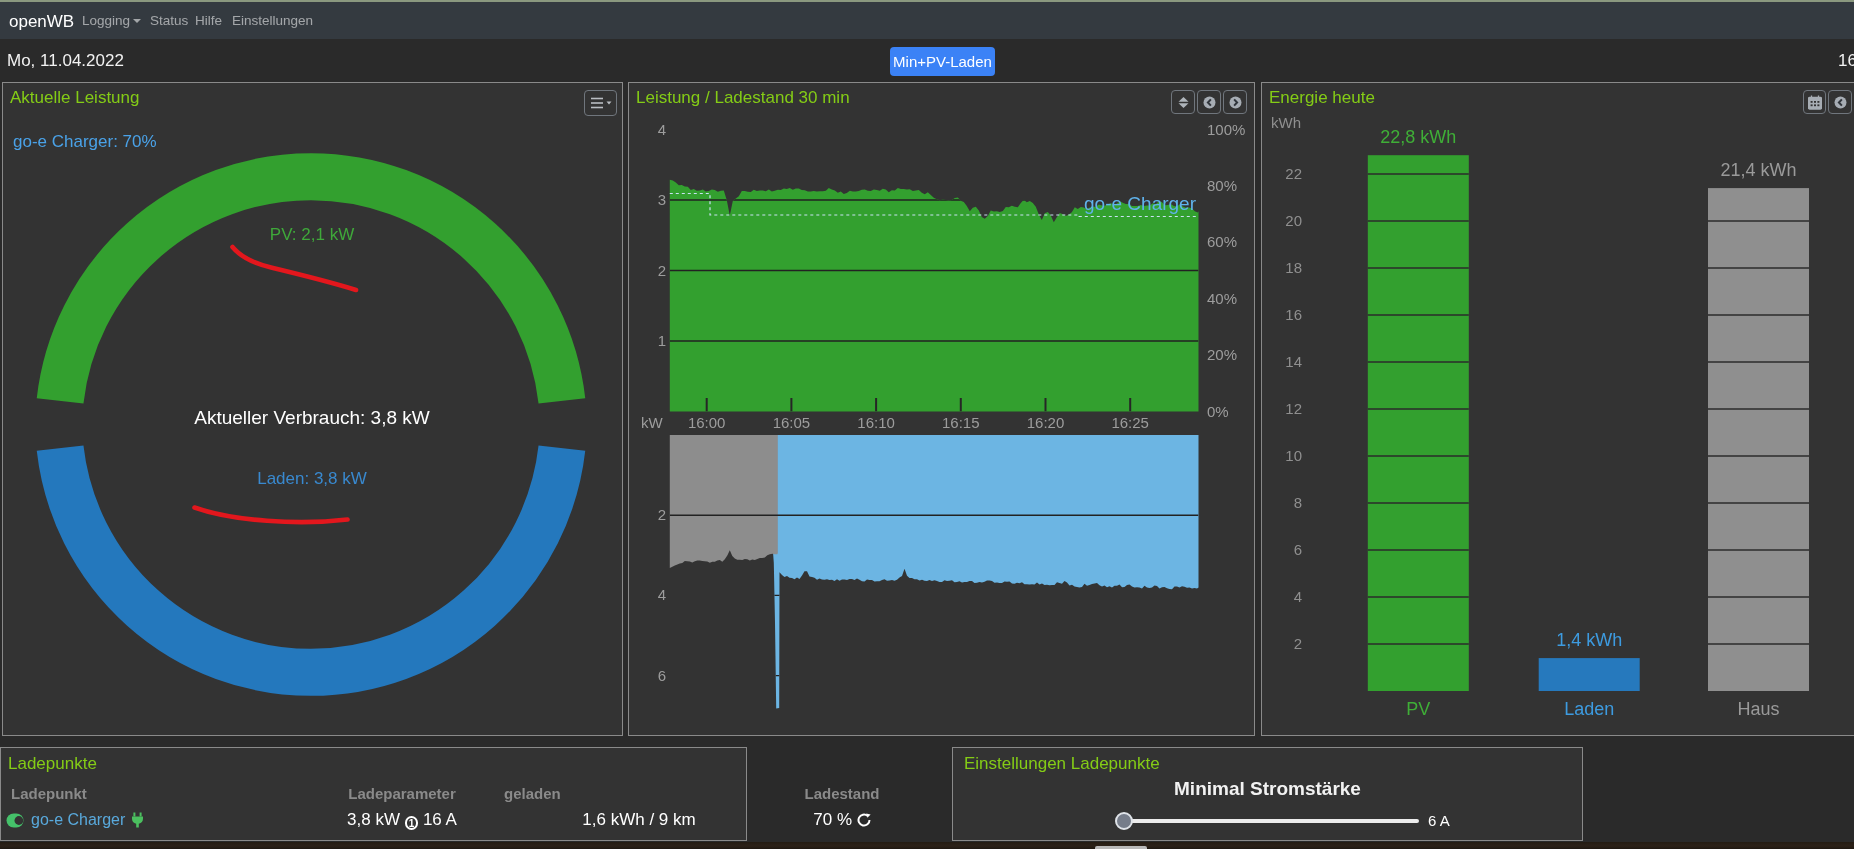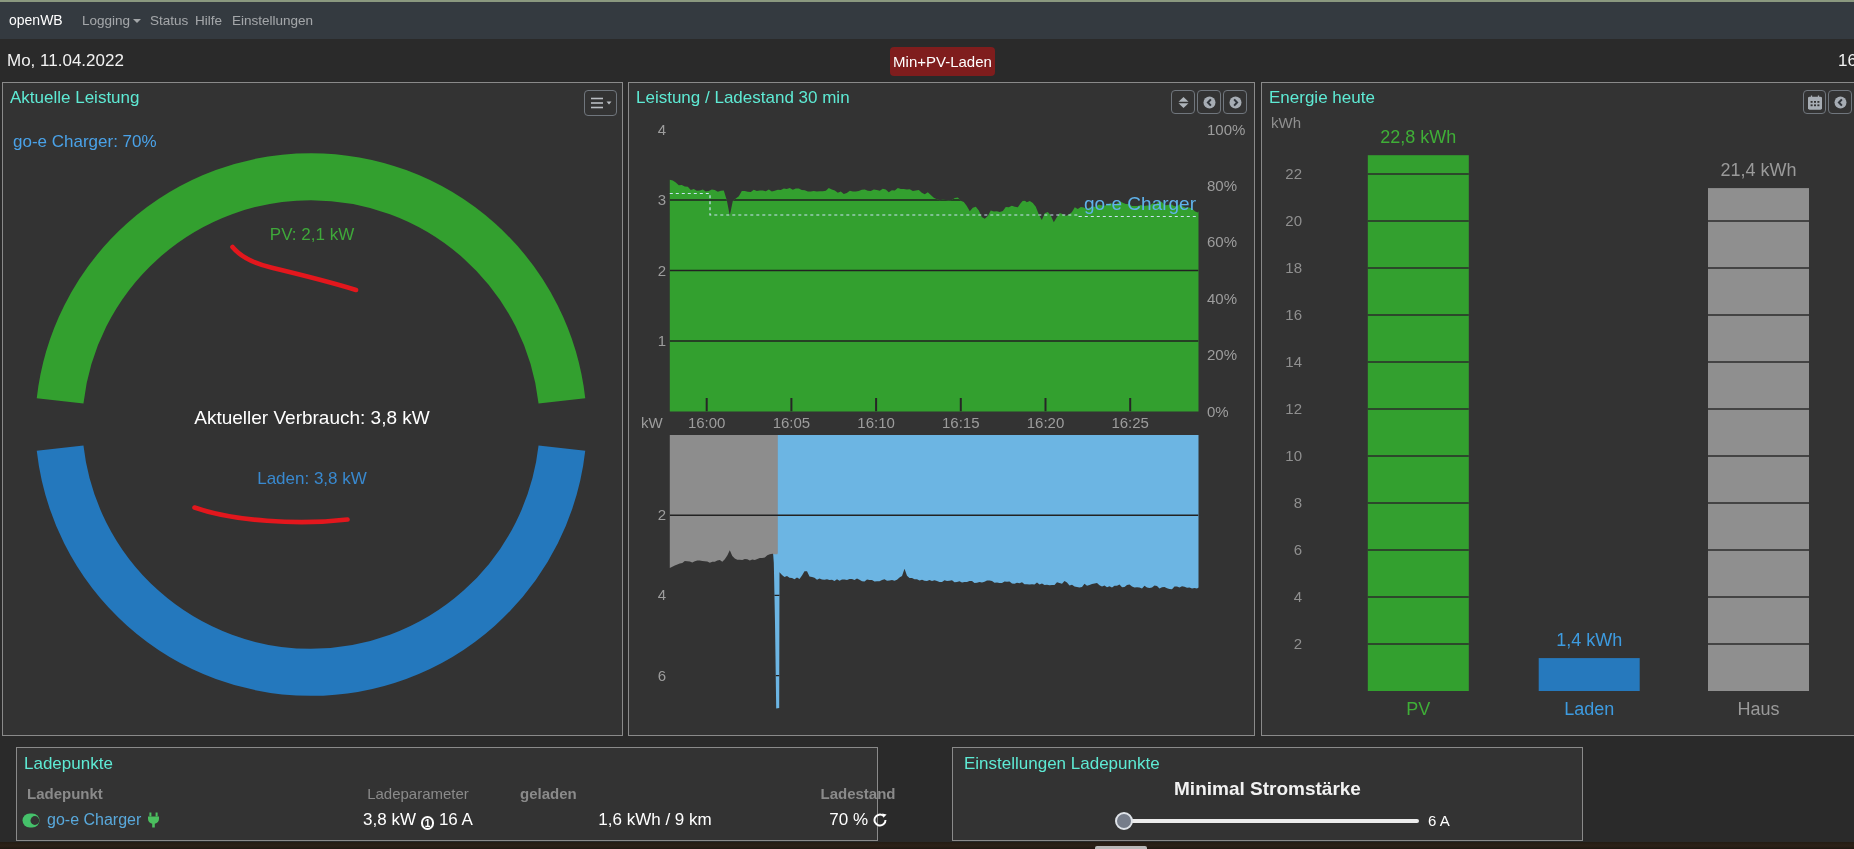--- a/index.html
+++ b/index.html
@@ -1,33 +1,33 @@
 <!DOCTYPE html>
 <html><head><meta charset="utf-8">
 <style>
 *{margin:0;padding:0;box-sizing:border-box}
 html,body{width:1854px;height:849px;overflow:hidden;background:#2a2a2a;font-family:"Liberation Sans",sans-serif;position:relative}
 .abs{position:absolute}
 .panel{position:absolute;background:#333333;border:1px solid #8a8a8a}
-.ptitle{position:absolute;left:7px;top:5px;font-size:17px;color:#5eead4}
+.ptitle{position:absolute;left:7px;top:5px;font-size:17px;color:#84cc16}
 .hbtn{position:absolute;border:1px solid #70767d;border-radius:4px;background:transparent;display:flex;align-items:center;justify-content:center}
 svg{display:block}
 text{font-family:"Liberation Sans",sans-serif}
 </style></head>
 <body>
 <div class="abs" style="left:0;top:0;width:1854px;height:2px;background:#8a987f"></div>
 <div class="abs" style="left:0;top:2px;width:1854px;height:37px;background:#343a40"></div>
-<div class="abs" style="left:9px;top:12px;font-size:14px;color:#fff">openWB</div>
+<div class="abs" style="left:9px;top:12px;font-size:17px;color:#fff">openWB</div>
 <div class="abs" style="left:82px;top:13px;font-size:13.5px;color:rgba(255,255,255,0.55)">Logging</div>
 <div class="abs" style="left:133px;top:19px;width:0;height:0;border-left:4px solid transparent;border-right:4px solid transparent;border-top:4px solid rgba(255,255,255,0.55)"></div>
 <div class="abs" style="left:150px;top:13px;font-size:13.5px;color:rgba(255,255,255,0.55)">Status</div>
 <div class="abs" style="left:195px;top:13px;font-size:13.5px;color:rgba(255,255,255,0.55)">Hilfe</div>
 <div class="abs" style="left:232px;top:13px;font-size:13.5px;color:rgba(255,255,255,0.55)">Einstellungen</div>
 <div class="abs" style="left:7px;top:51px;font-size:17px;color:#f2f2f2">Mo, 11.04.2022</div>
-<div class="abs" style="left:890px;top:47px;width:105px;height:29px;background:#7f1d1d;border-radius:4px;color:#fff;font-size:15px;display:flex;align-items:center;justify-content:center">Min+PV-Laden</div>
+<div class="abs" style="left:890px;top:47px;width:105px;height:29px;background:#3b82f6;border-radius:4px;color:#fff;font-size:15px;display:flex;align-items:center;justify-content:center">Min+PV-Laden</div>
 <div class="abs" style="left:1838px;top:51px;font-size:17px;color:#f2f2f2;white-space:nowrap">16:25</div>
 <div class="panel" style="left:2px;top:82px;width:621px;height:654px">
 <div class="ptitle">Aktuelle Leistung</div>
 <div class="hbtn" style="left:581px;top:7px;width:33px;height:26px">
 <svg width="22" height="14" viewBox="0 0 22 14">
         <g stroke="#b9bdc2" stroke-width="1.6">
           <line x1="1" y1="2.5" x2="13" y2="2.5"></line>
           <line x1="1" y1="7" x2="13" y2="7"></line>
           <line x1="1" y1="11.5" x2="13" y2="11.5"></line>
         </g>
@@ -177,24 +177,24 @@
       <line x1="446.0" y1="373.0" x2="547.0" y2="373.0" stroke="#2b2b2b" stroke-width="1.4"></line>
       <line x1="446.0" y1="326.0" x2="547.0" y2="326.0" stroke="#2b2b2b" stroke-width="1.4"></line>
       <line x1="446.0" y1="279.0" x2="547.0" y2="279.0" stroke="#2b2b2b" stroke-width="1.4"></line>
       <line x1="446.0" y1="232.0" x2="547.0" y2="232.0" stroke="#2b2b2b" stroke-width="1.4"></line>
       <line x1="446.0" y1="185.0" x2="547.0" y2="185.0" stroke="#2b2b2b" stroke-width="1.4"></line>
       <line x1="446.0" y1="138.0" x2="547.0" y2="138.0" stroke="#2b2b2b" stroke-width="1.4"></line>
       <text x="496.5" y="93.1" text-anchor="middle" font-size="18" fill="#9a9a9a">21,4 kWh</text>
       <text x="496.5" y="632.0" text-anchor="middle" font-size="18" fill="#9a9a9a">Haus</text>
 </svg>
 </div>
-<div class="panel" style="left:16px;top:747px;width:862px;height:94px">
+<div class="panel" style="left:0;top:747px;width:747px;height:94px">
 <div class="ptitle" style="top:6px">Ladepunkte</div>
 <div class="abs" style="top:37px;left:10px;font-size:15px;font-weight:bold;color:#8a8a8a">Ladepunkt</div>
-<div class="abs" style="top:37px;left:266px;width:270px;text-align:center;font-size:15px;font-weight:normal;color:#8a8a8a">Ladeparameter</div>
+<div class="abs" style="top:37px;left:266px;width:270px;text-align:center;font-size:15px;font-weight:bold;color:#8a8a8a">Ladeparameter</div>
 <div class="abs" style="top:37px;left:503px;width:270px;font-size:15px;font-weight:bold;color:#8a8a8a">geladen</div>
 <div class="abs" style="top:37px;left:706px;width:270px;text-align:center;font-size:15px;font-weight:bold;color:#8a8a8a">Ladestand</div>
 <div class="abs" style="top:62px;left:5px;height:20px;display:flex;align-items:center">
 <svg width="18" height="15" viewBox="0 0 18 15">
         <rect x="0.5" y="0.5" width="17" height="14" rx="7.25" fill="#45c16a"></rect>
         <circle cx="12.9" cy="7.5" r="4.4" fill="#333"></circle>
       </svg>
 <span style="font-size:16px;color:#59a9dc;margin-left:7px">go-e Charger</span>
 <svg width="13" height="16" viewBox="0 0 13 16" style="margin-left:6px">
         <path d="M3.4 0.5 v4 M9.6 0.5 v4" stroke="#4bbf5f" stroke-width="2" fill="none"></path>

